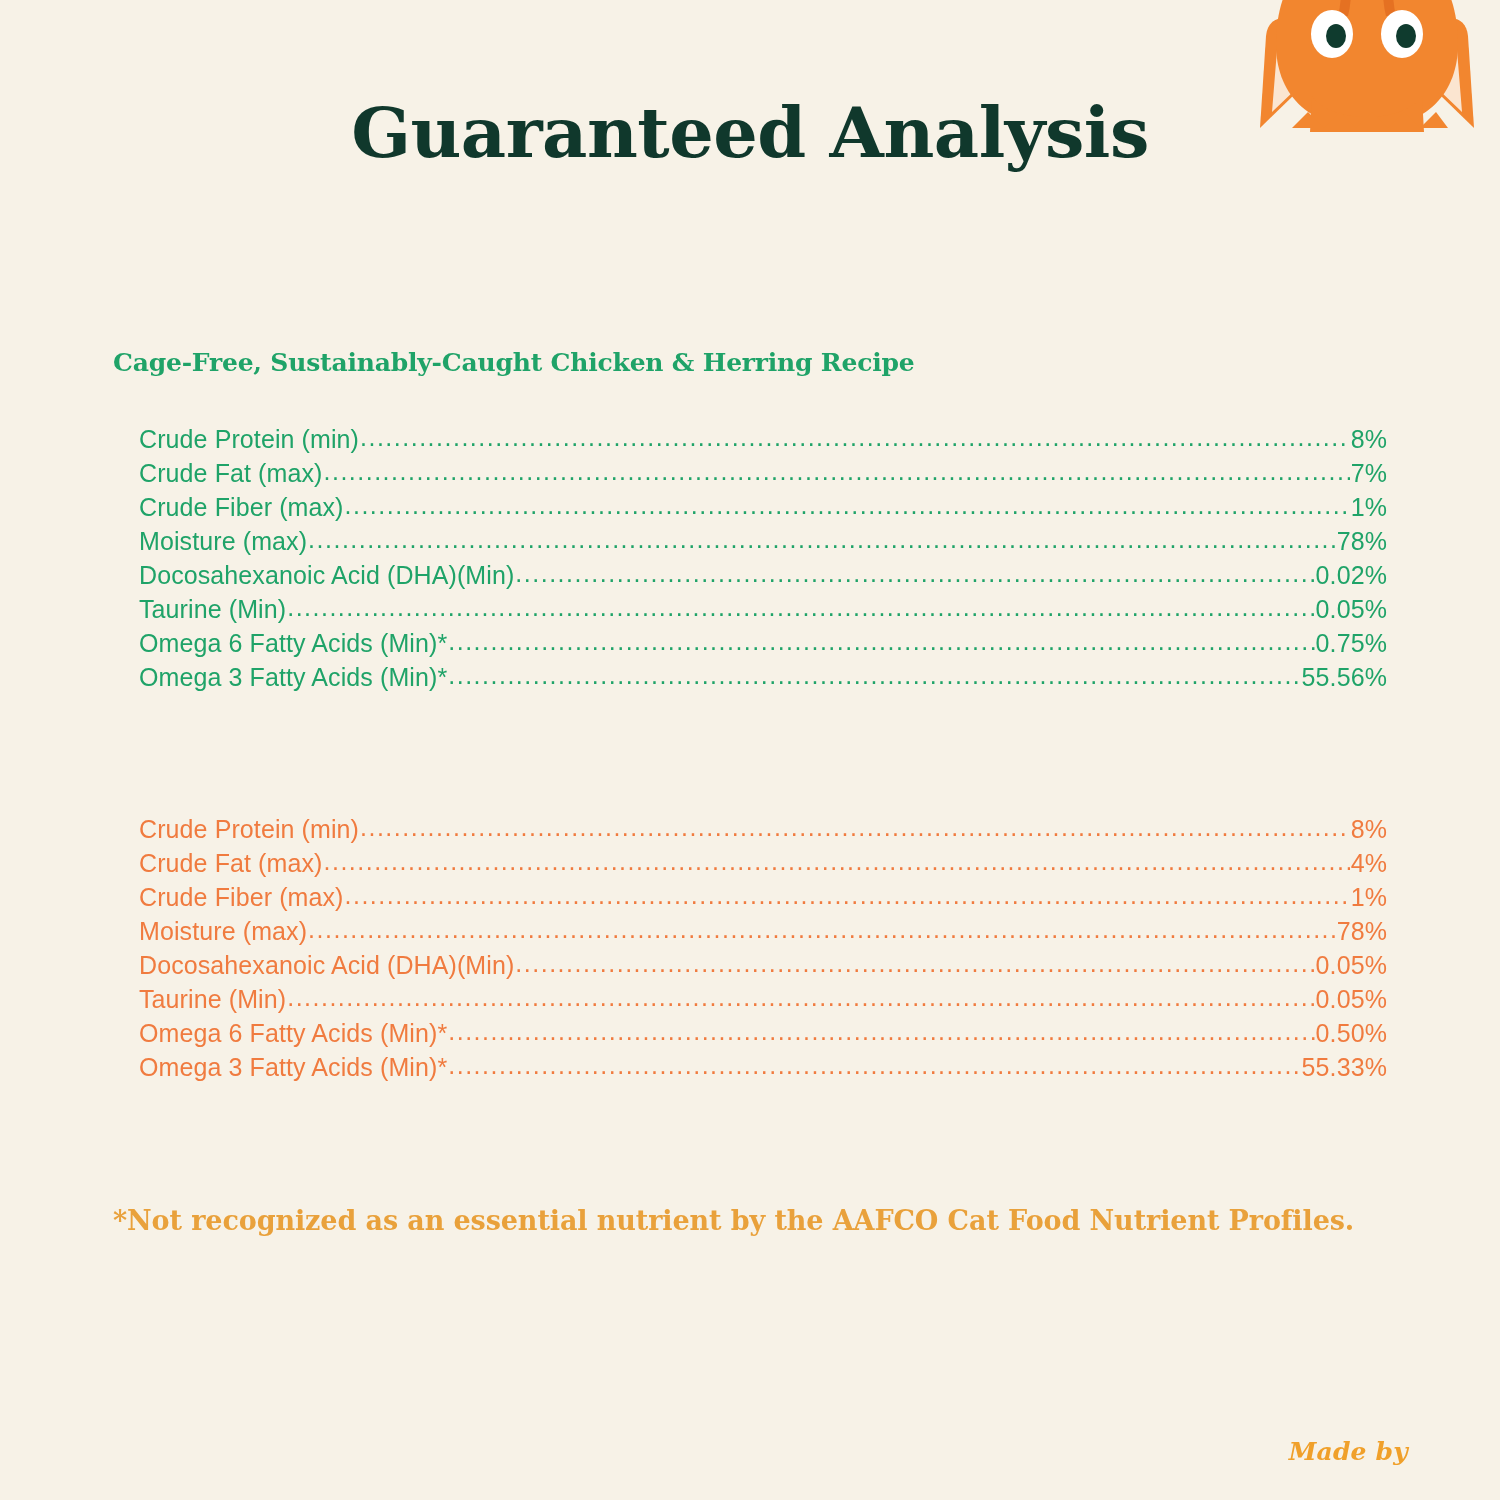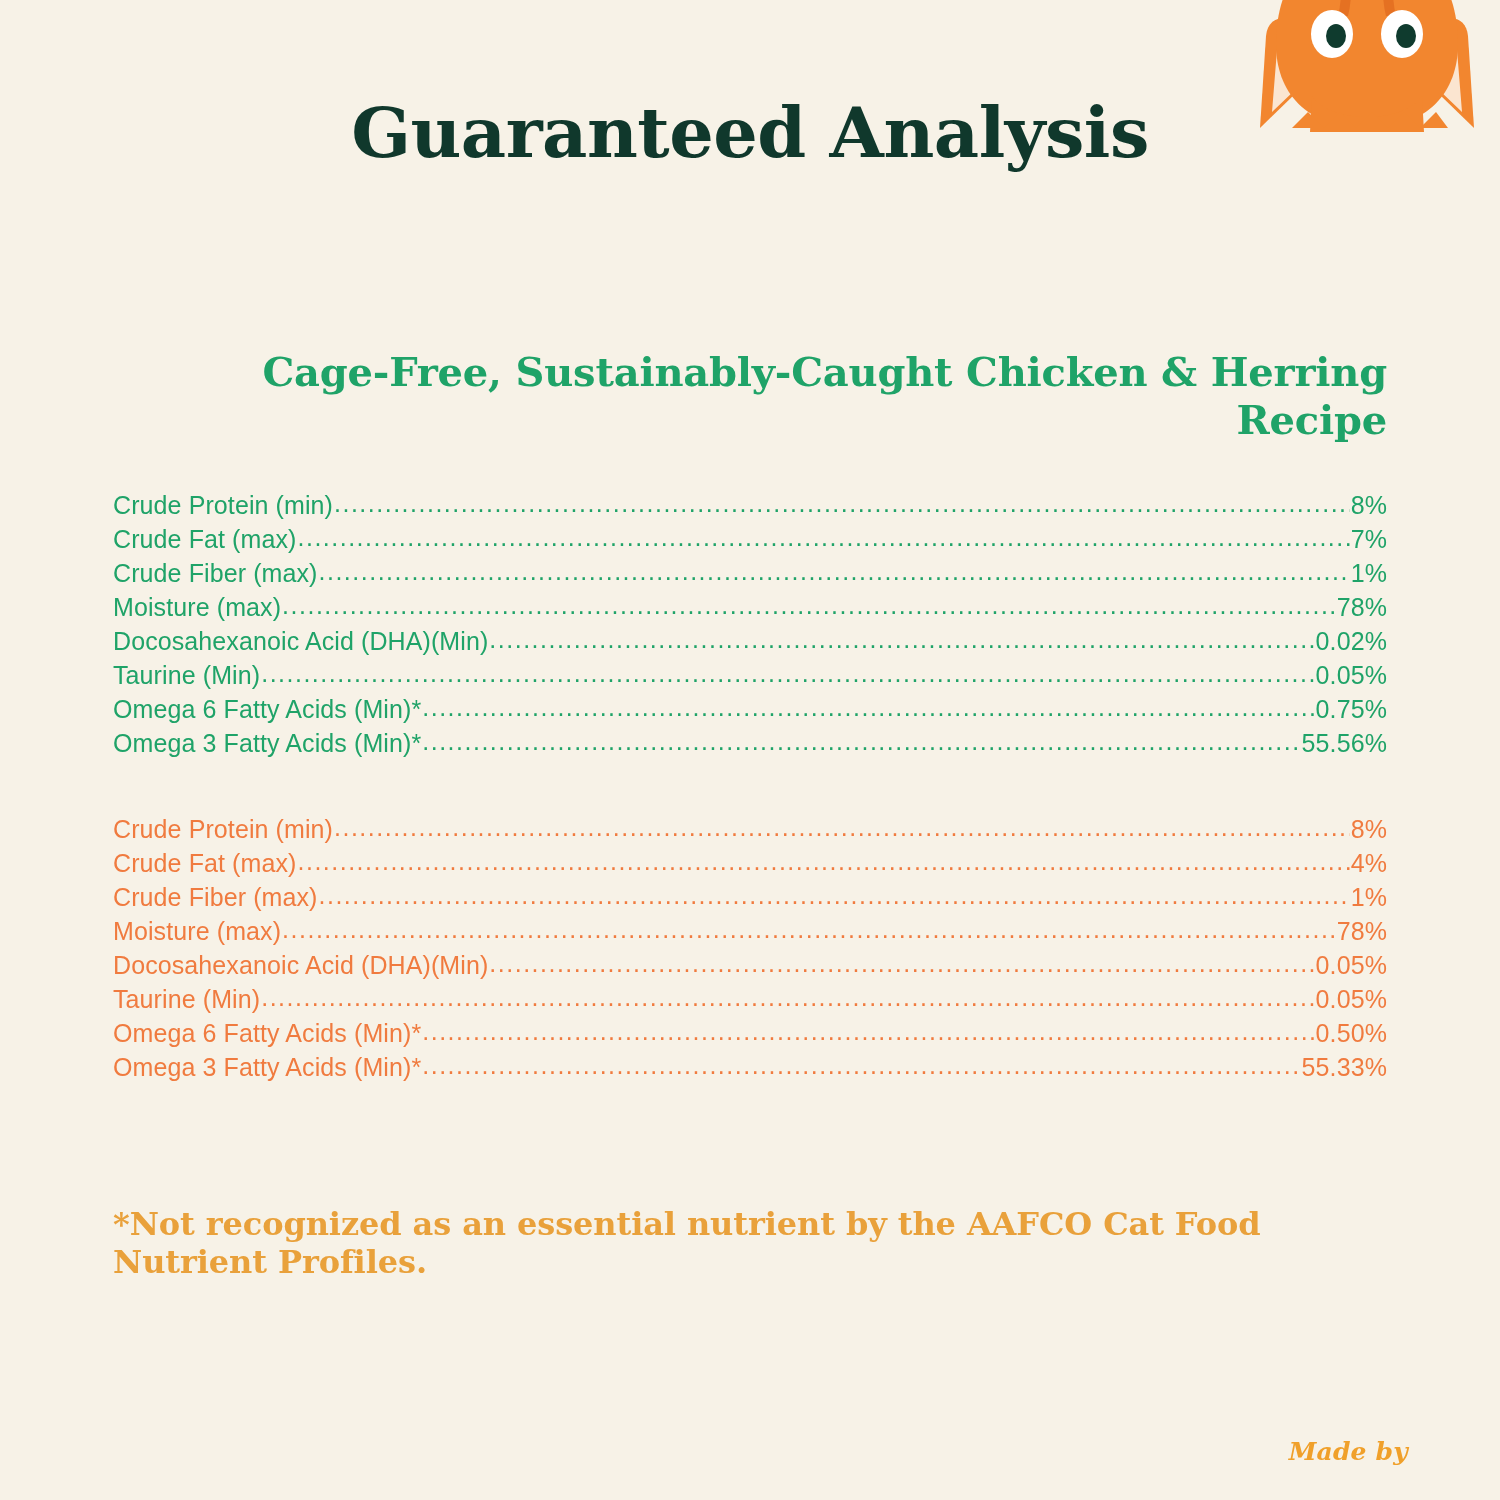--- a/index.html
+++ b/index.html
@@ -50,63 +50,62 @@
   .section {
     position: absolute;
     left: 113px;
     width: 1274px;
   }
   .section-green { top: 348px; }
   .section-orange { top: 812px; }
 
   .recipe-heading {
     font-family: "DejaVu Serif", serif;
-    font-size: 40px;
+    font-size: 25px;
     font-weight: 700;
     line-height: 1.2;
     margin: 0 0 44px 0;
     letter-spacing: -0.2px;
-    text-align: right;
   }
   .green .recipe-heading { color: #1fa368; }
   .orange .recipe-heading { color: #f07b3f; }
 
   .rows { display: block; }
 
   .row {
     display: flex;
     align-items: flex-end;
     font-size: 25px;
     line-height: 1.36;
     white-space: nowrap;
     letter-spacing: 0.1px;
   }
   .green .row { color: #1fa368; }
   .orange .row { color: #f07b3f; }
 
-  .row .nutrient { flex: 0 0 auto; }
+  .row .nutrient { flex: 0 0 auto; margin-left: 26px; }
   .row .dots {
     flex: 1 1 auto;
     overflow: hidden;
     white-space: nowrap;
     margin: 0 1px;
     letter-spacing: 1.5px;
     position: relative;
     top: -2px;
   }
   .row .value { flex: 0 0 auto; }
 
   
   .footnote {
     position: absolute;
     left: 113px;
     top: 1205px;
     width: 1300px;
     font-family: "DejaVu Serif", serif;
-    font-size: 32px;
+    font-size: 27px;
     font-weight: 600;
     color: #e9a13b;
     letter-spacing: -0.1px;
   }
 
   
   .logo {
     position: absolute;
     right: 92px;
     bottom: 34px;

